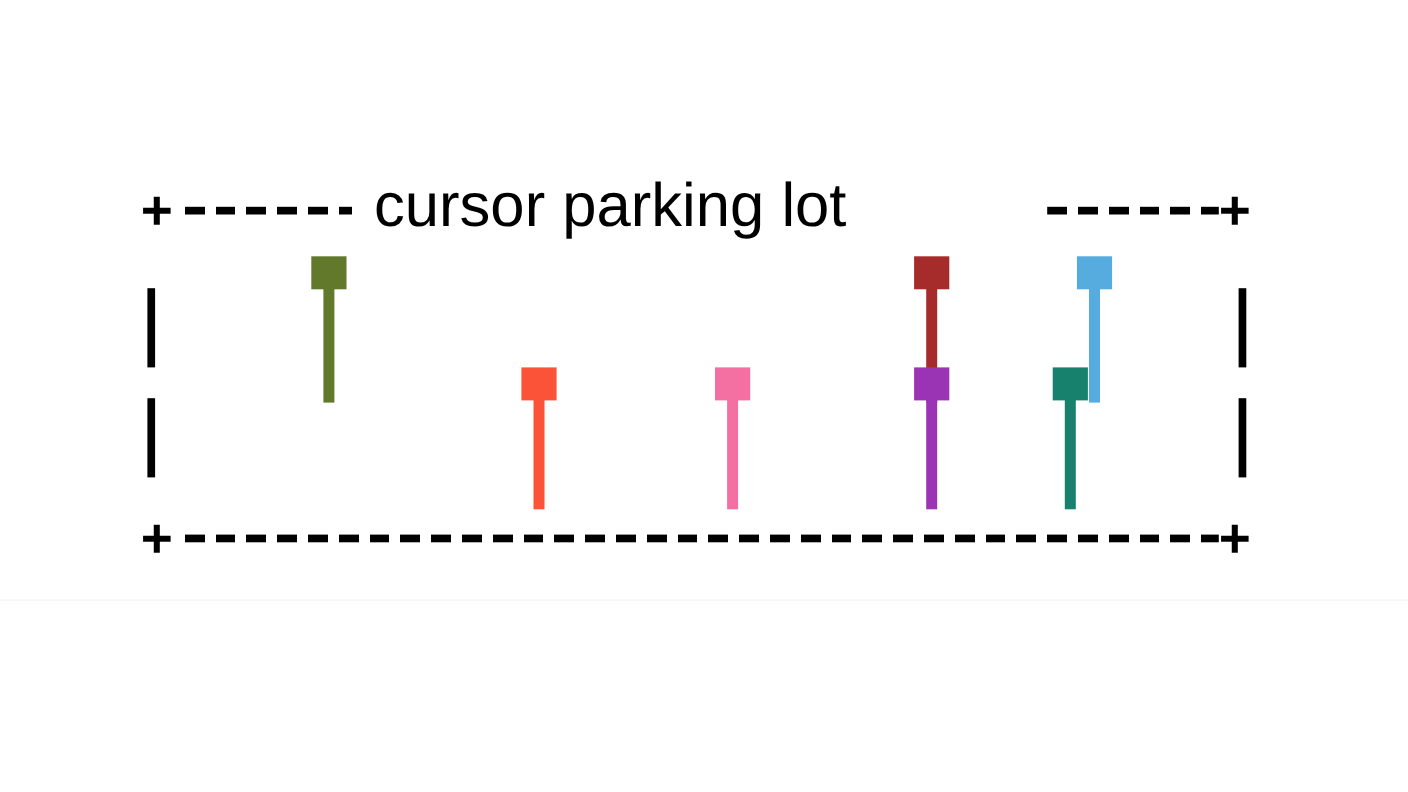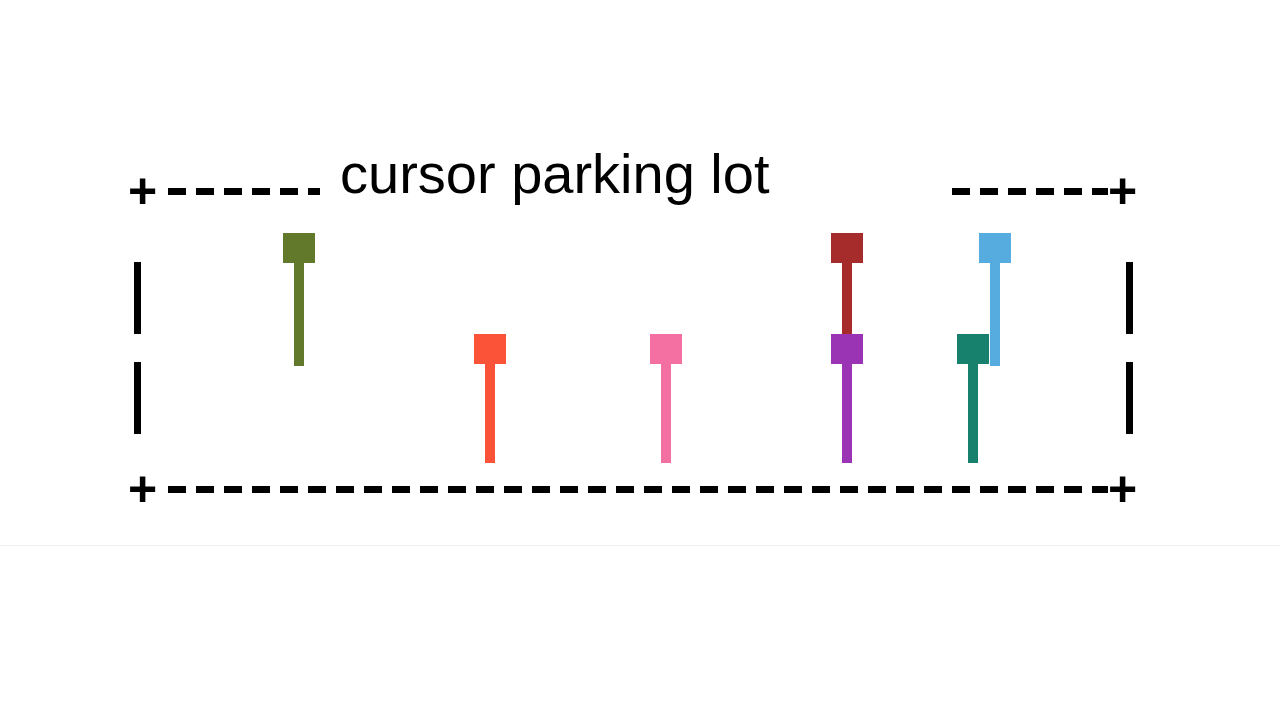--- a/index.html
+++ b/index.html
@@ -62,21 +62,21 @@
   }
   #pipe-left-1  { left: 134px;  top: 262px; height: 72px; }
   #pipe-left-2  { left: 134px;  top: 362px; height: 72px; }
   #pipe-right-1 { left: 1126px; top: 262px; height: 72px; }
   #pipe-right-2 { left: 1126px; top: 362px; height: 72px; }
 
   
   #lot-title {
     position: absolute;
     left: 340px;
-    top: 146px;
+    top: 158px;
     font-size: 56px;
     font-weight: 400;
     color: #000000;
     line-height: 1;
     white-space: nowrap;
     user-select: none;
   }
 
   
   .cursor-marker { position: absolute; }

